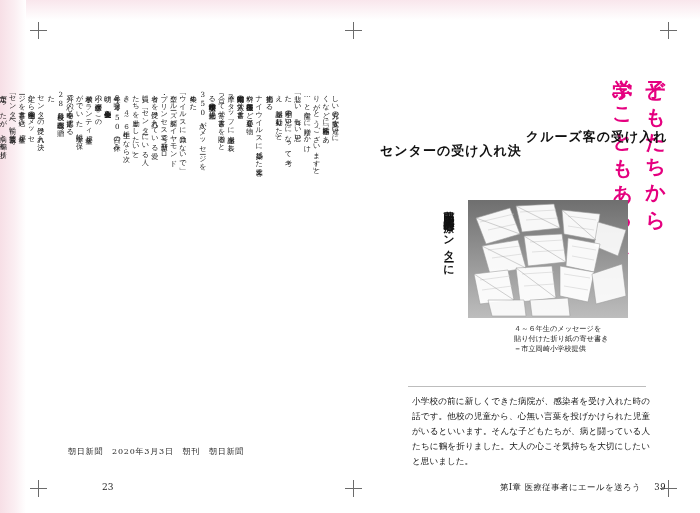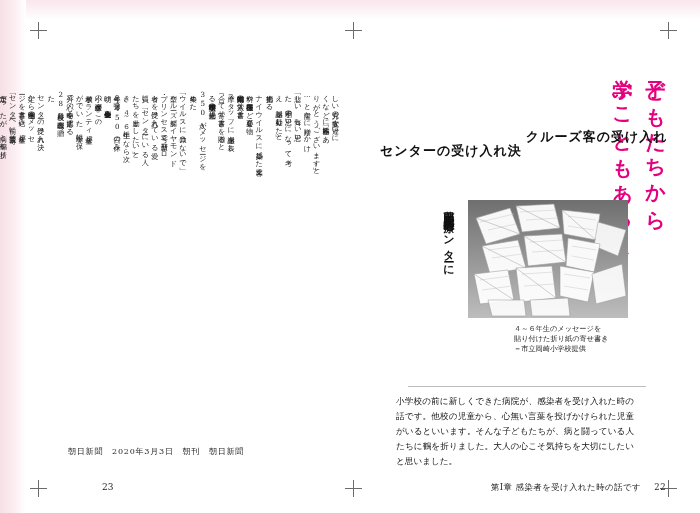--- a/index.html
+++ b/index.html
@@ -166,21 +166,21 @@
     left: 112px; top: 282px;
     width: 172px;
     font-family: Liberation Serif, serif;
     font-size: 7.2px;
     line-height: 10px;
     color: #1a1a1a;
     margin-left: 46px;
   }
   .bodybox {
     position: absolute;
-    left: 40px; top: 352px;
+    left: 56px; top: 352px;
     width: 238px;
   }
   .bodybox p {
     margin: 0;
     font-family: "DejaVu Serif", "Liberation Serif", serif;
     font-size: 8.6px;
     line-height: 15px;
     color: #151515;
     text-align: justify;
   }
@@ -316,19 +316,19 @@
       <div class="caption" style="white-space:pre-line;">４～６年生のメッセージを
 貼り付けた折り紙の寄せ書き
 ＝市立岡崎小学校提供</div>
 
       <div class="rule"></div>
       <div class="bodybox">
         <p>小学校の前に新しくできた病院が、感染者を受け入れた時の話です。他校の児童から、心無い言葉を投げかけられた児童がいるといいます。そんな子どもたちが、病と闘っている人たちに鶴を折りました。大人の心こそ気持ちを大切にしたいと思いました。</p>
       </div>
 
       <div class="footer-right">
-        <span>第Ⅰ章 感染者を受け入れた時の話です</span>
-        <span style="margin-left:10px;">22</span>
+        <span>第Ⅰ章 医療従事者にエールを送ろう</span>
+        <span style="margin-left:10px;">39</span>
       </div>
 
     </div>
   </div>
 </div>
 
 </body></html>

